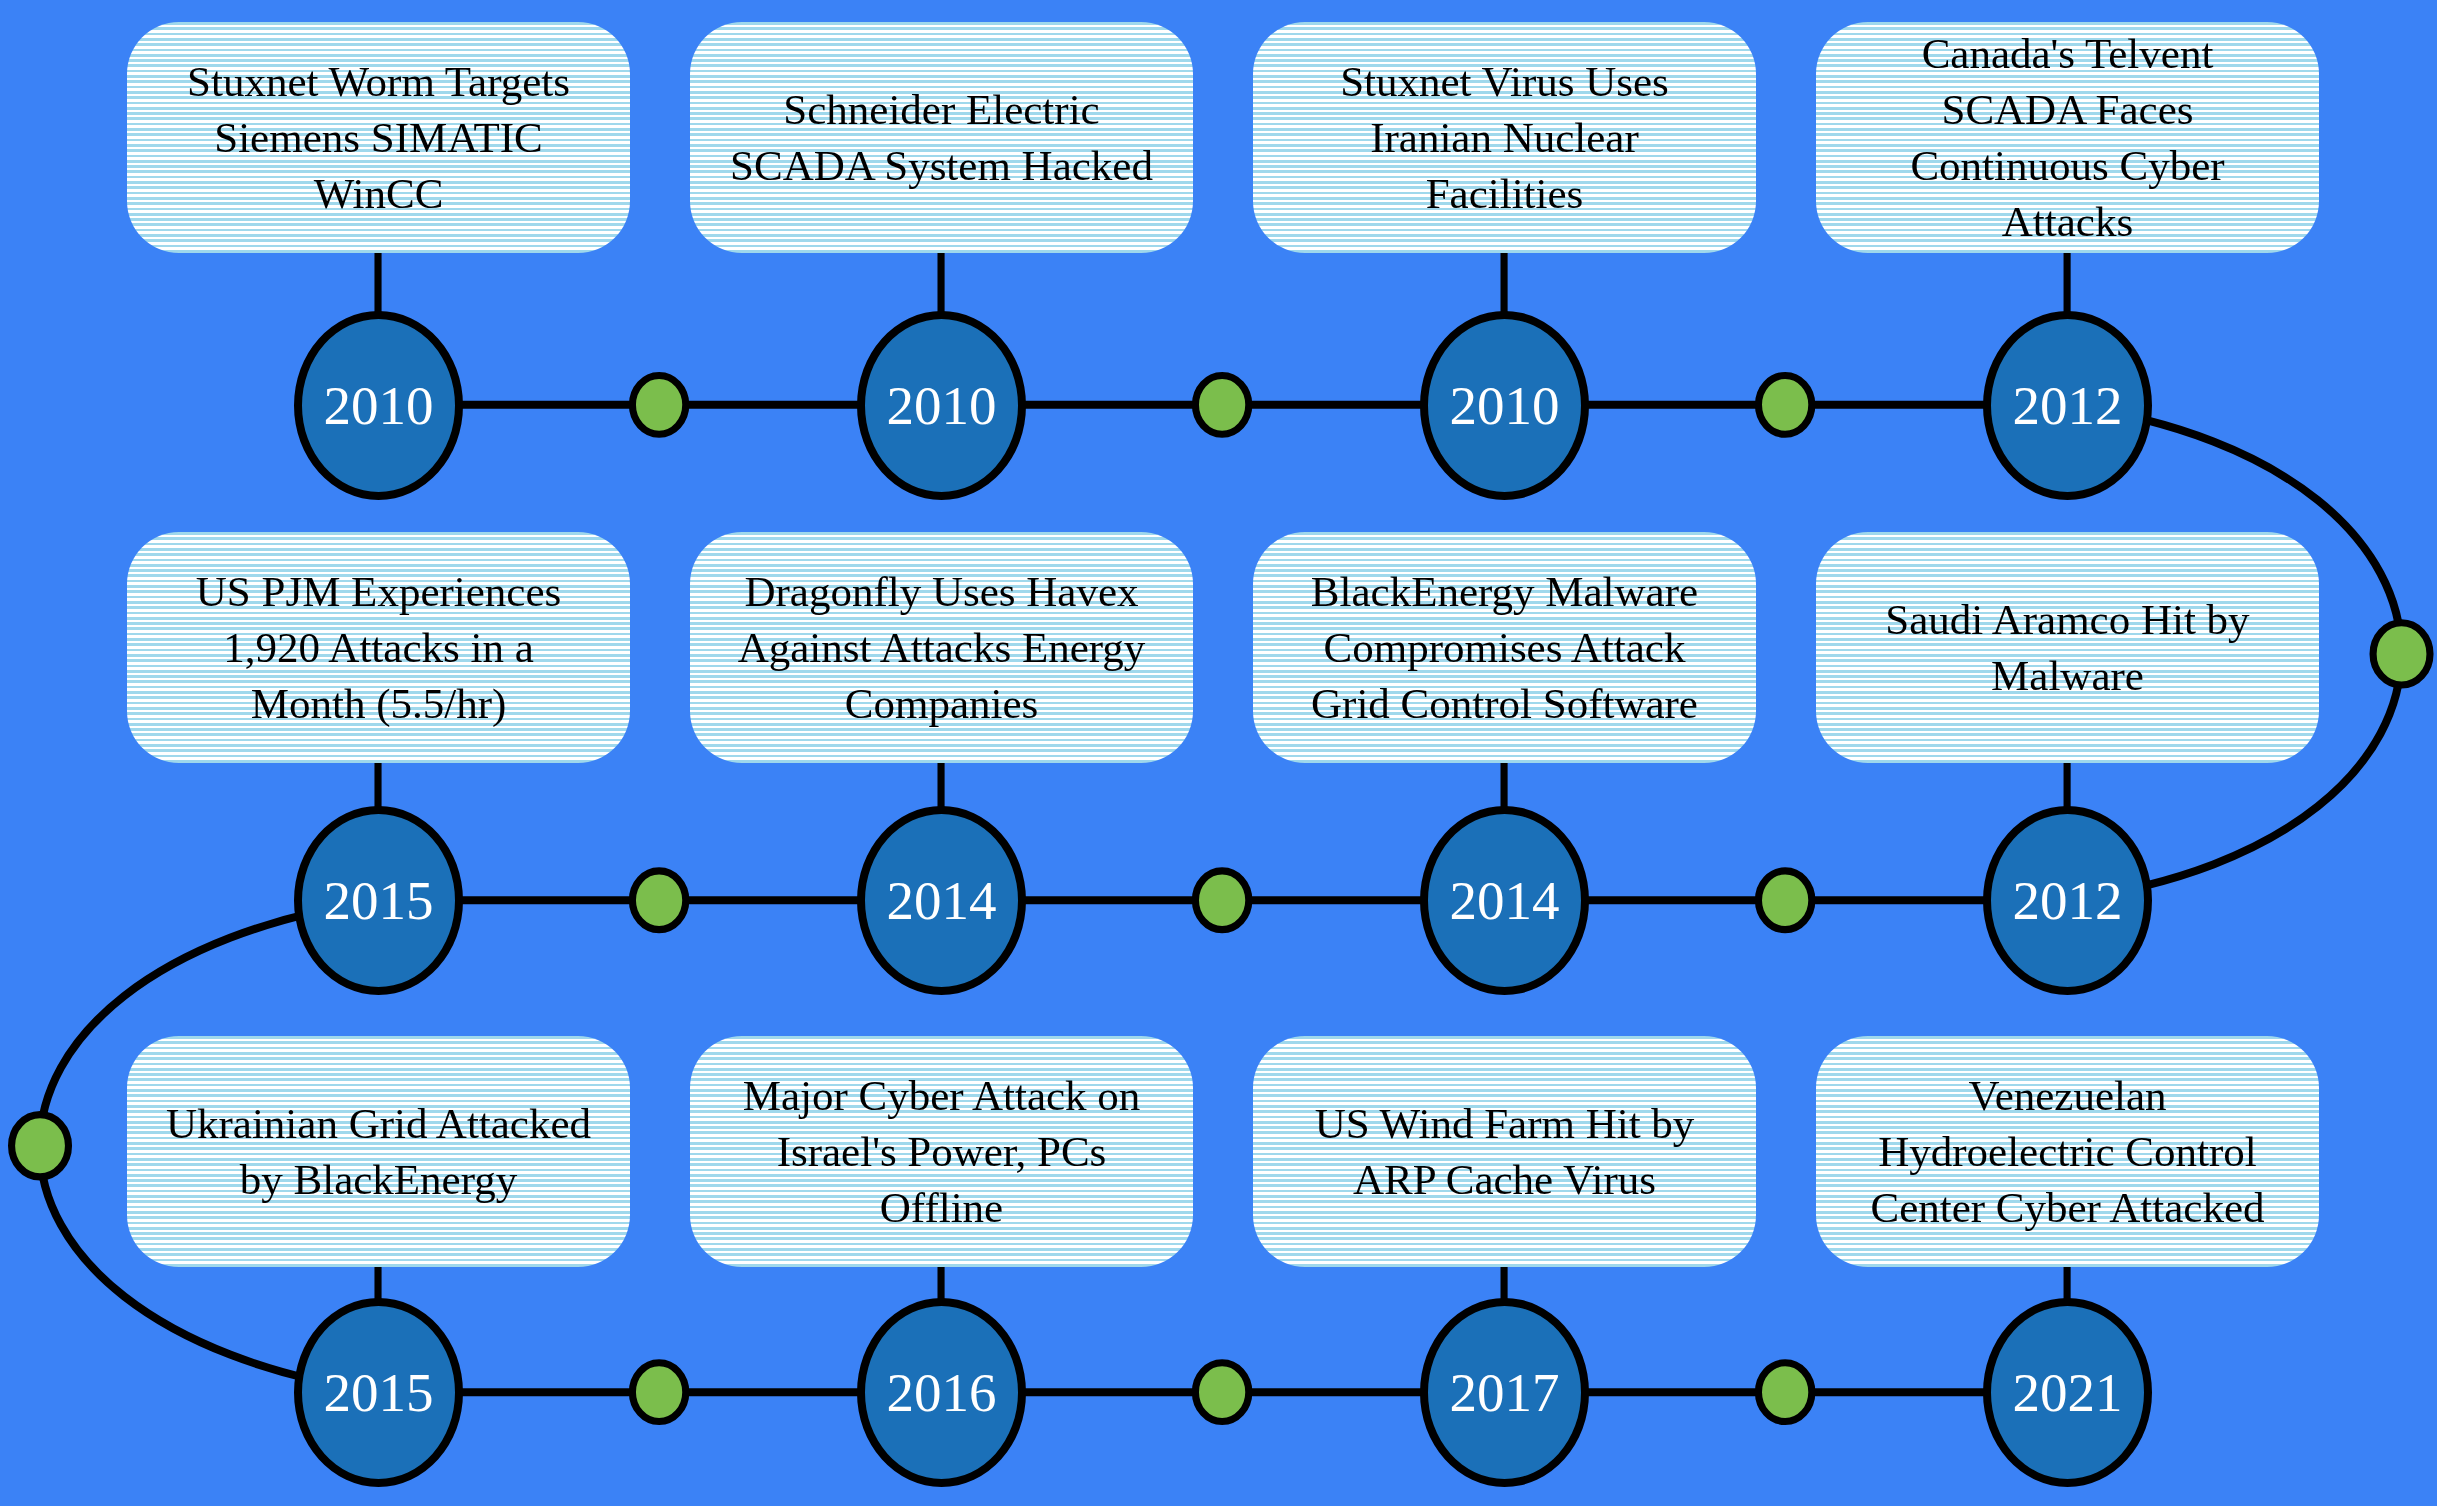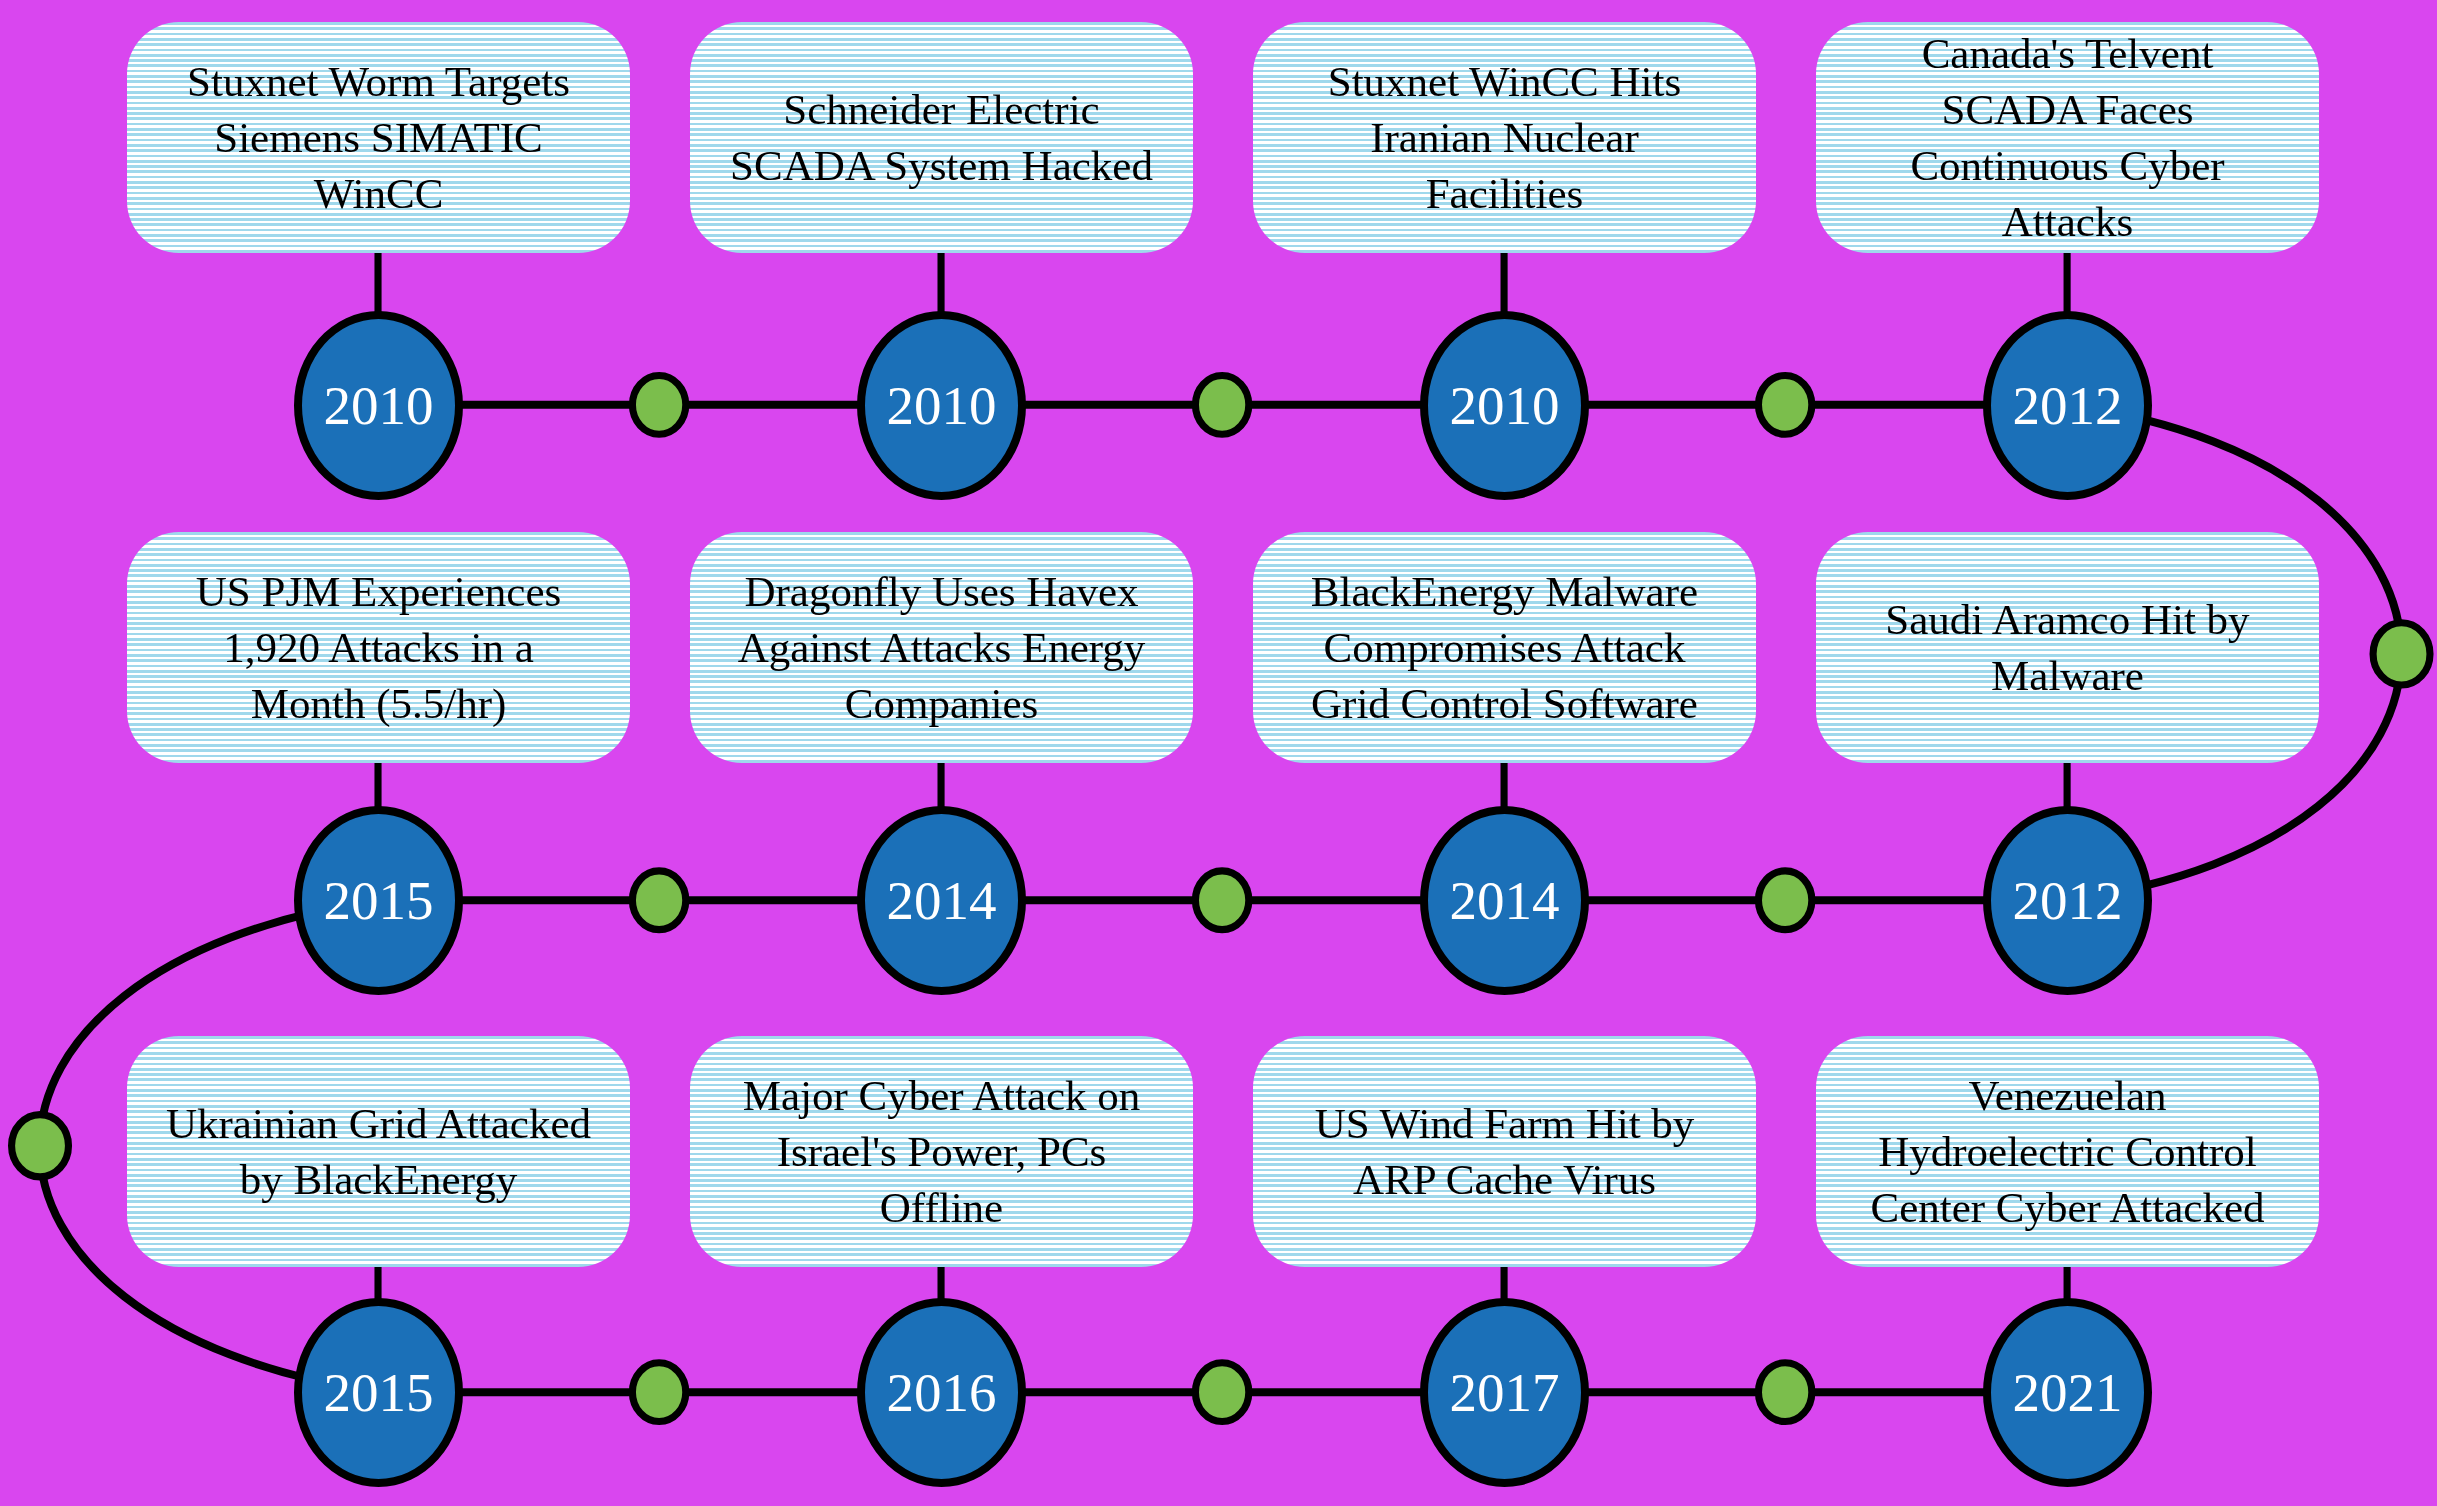--- a/index.html
+++ b/index.html
@@ -4,21 +4,21 @@
 <style>
   html, body {
     margin: 0;
     padding: 0;
     background: #ffffff;
   }
   #stage {
     position: relative;
     width: 2438px;
     height: 1507px;
-    background: #d946ef;
+    background: #3b82f6;
     font-family: "Liberation Serif", "DejaVu Serif", serif;
     overflow: hidden;
   }
   #wires {
     position: absolute;
     left: 0; top: 0;
     width: 2438px;
     height: 1507px;
     z-index: 0;
   }
@@ -139,21 +139,21 @@
     <div class="label-box">
         <span class="label-text">Schneider Electric
 SCADA System Hacked</span>
       </div>
     <div class="year-node">
         <span class="year-text">2010</span>
       </div>
   </div>
   <div class="event" style="--cx:1504px; --cy:405px;  --box-top:22px">
     <div class="label-box">
-        <span class="label-text">Stuxnet WinCC Hits
+        <span class="label-text">Stuxnet Virus Uses
 Iranian Nuclear
 Facilities</span>
       </div>
     <div class="year-node">
         <span class="year-text">2010</span>
       </div>
   </div>
   <div class="event" style="--cx:2067px; --cy:405px;  --box-top:22px">
     <div class="label-box">
         <span class="label-text">Canada's Telvent

